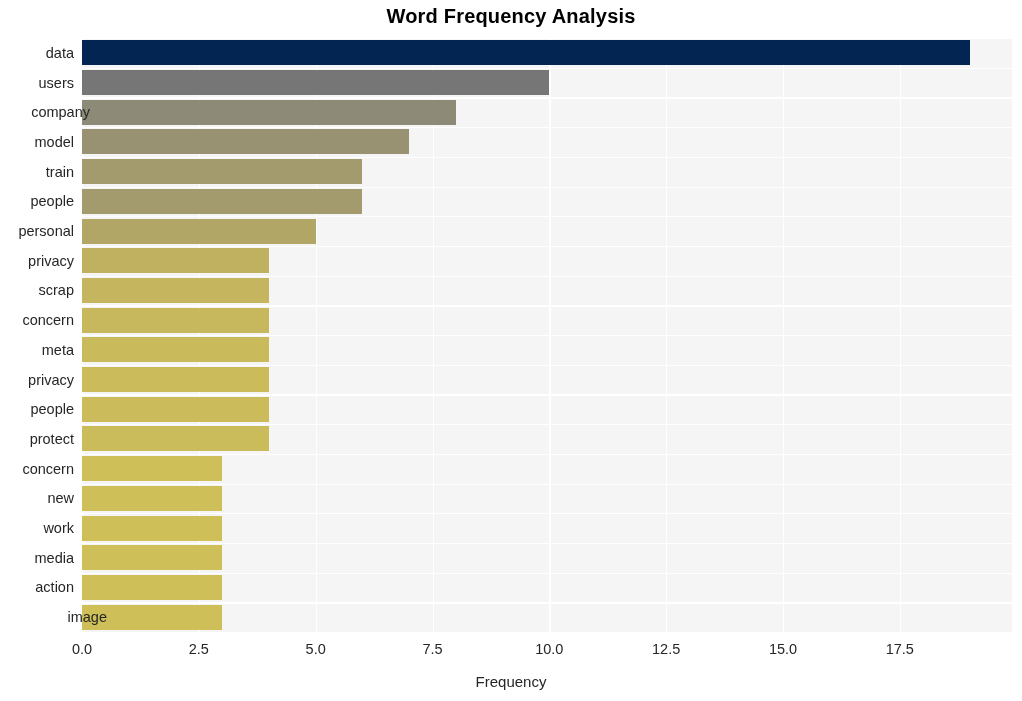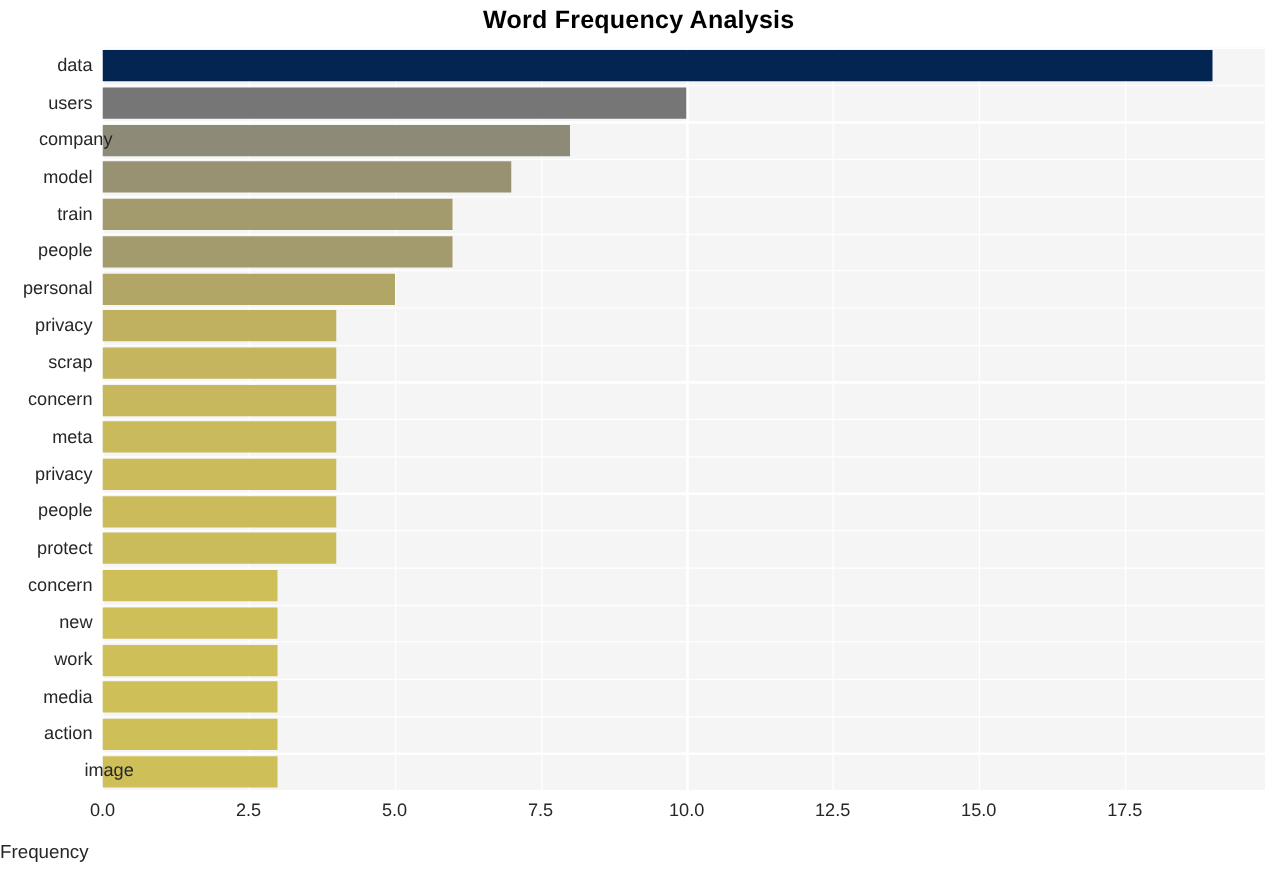--- a/index.html
+++ b/index.html
@@ -79,21 +79,21 @@
     text-align: center;
     width: 60px;
     margin-left: -30px;
     line-height: 18px;
   }
   #xlabel {
     position: absolute;
     left: 0;
     top: 673px;
     width: 1022px;
-    text-align: left;
+    text-align: center;
     font-size: 15px;
     color: #262626;
   }
 </style>
 </head>
 <body>
 
 <div id="figure">
 
   <div id="chart-title">Word Frequency Analysis</div>

